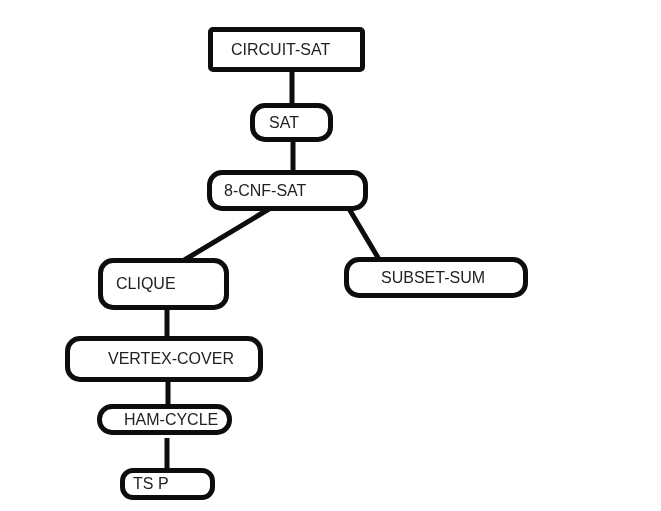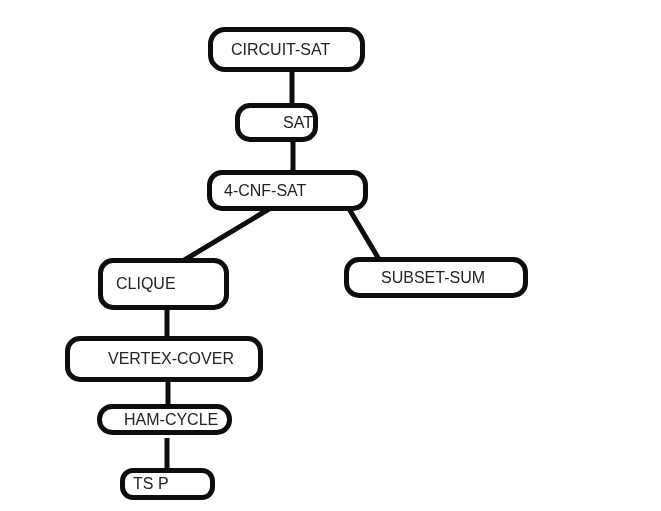--- a/index.html
+++ b/index.html
@@ -34,22 +34,22 @@
     border-radius: 15px;
     background: #ffffff;
     display: flex;
     align-items: center;
     justify-content: flex-start;
     font-size: 16px;
     color: #222222;
     white-space: nowrap;
   }
   
-  .n-circuit-sat  { left: 208px; top: 27px;  width: 157px; height: 45px; padding-left: 18px; border-radius: 17px; }
-  .n-sat          { left: 235px; top: 103px; width: 83px;  height: 39px; padding-left: 14px; justify-content: flex-end; }
+  .n-circuit-sat  { left: 208px; top: 27px;  width: 157px; height: 45px; padding-left: 18px; border-radius: 5px; }
+  .n-sat          { left: 250px; top: 103px; width: 83px;  height: 39px; padding-left: 14px; }
   .n-3cnf-sat     { left: 207px; top: 170px; width: 161px; height: 41px; padding-left: 12px; }
   .n-clique       { left: 98px;  top: 258px; width: 131px; height: 52px; padding-left: 13px; }
   .n-subset-sum   { left: 344px; top: 257px; width: 184px; height: 41px; padding-left: 32px; }
   .n-vertex-cover { left: 65px;  top: 336px; width: 198px; height: 46px; padding-left: 38px; }
   .n-ham-cycle    { left: 97px;  top: 404px; width: 135px; height: 31px; padding-left: 22px; }
   .n-tsp          { left: 120px; top: 468px; width: 95px;  height: 32px; padding-left: 8px;  border-radius: 13px; }
 </style>
 </head>
 <body>
 
@@ -67,21 +67,21 @@
 
   <div class="node n-circuit-sat">
     <span>CIRCUIT-SAT</span>
   </div>
 
   <div class="node n-sat">
     <span>SAT</span>
   </div>
 
   <div class="node n-3cnf-sat">
-    <span>4-CNF-SAT</span>
+    <span>8-CNF-SAT</span>
   </div>
 
   <div class="node n-clique">
     <span>CLIQUE</span>
   </div>
 
   <div class="node n-subset-sum">
     <span>SUBSET-SUM</span>
   </div>
 

